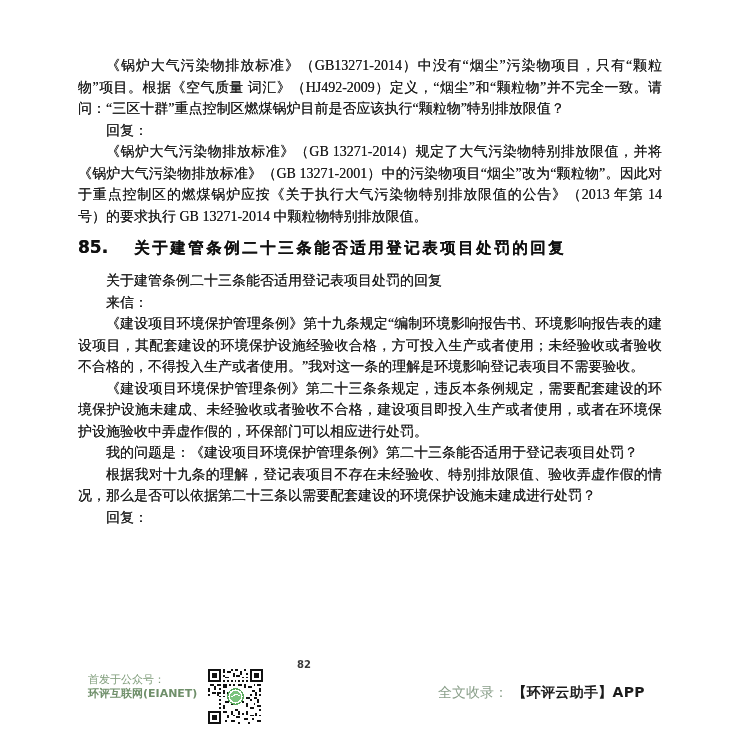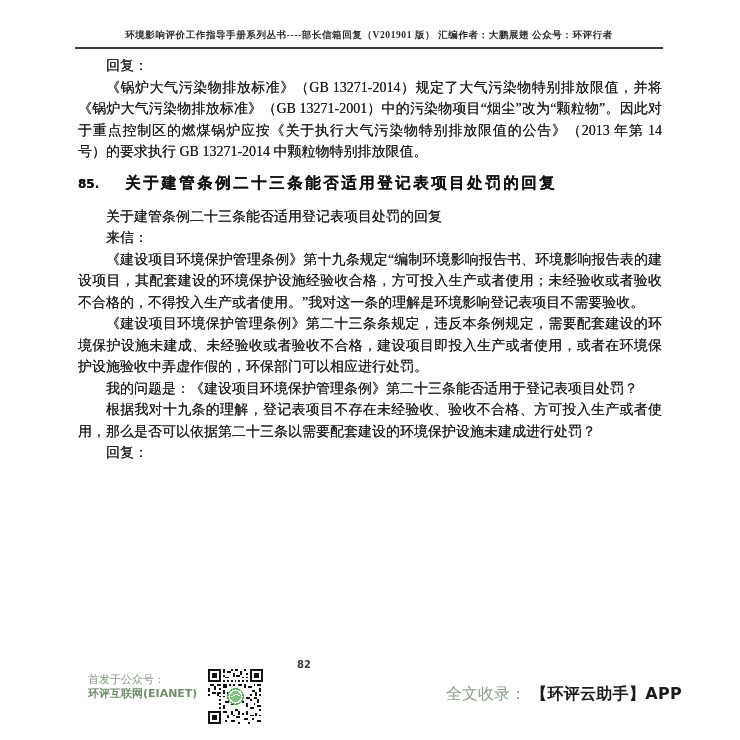--- a/index.html
+++ b/index.html
@@ -22,68 +22,68 @@
   }
   .para{margin:0;text-indent:2em;}
   .para.flush{text-indent:0;}
   
   .section-heading{
     display:flex;align-items:baseline;margin:8px 0 10px 0;line-height:24px;
     text-indent:0;text-shadow:0 0 .5px rgba(0,0,0,.9);
   }
   .h-num{
     font-family:"DejaVu Sans","Liberation Sans",sans-serif;
-    font-weight:bold;font-size:12px;color:#111;
+    font-weight:bold;font-size:17px;color:#111;
   }
   .h-title{
     margin-left:26px;font-weight:bold;font-size:15.5px;letter-spacing:2.5px;color:#111;
   }
   
   .page-number{
     position:absolute;top:659px;left:0;width:608px;text-align:center;
     font-family:"DejaVu Sans","Liberation Sans",sans-serif;
     font-size:10px;font-weight:bold;color:#3a3a3a;
   }
   .publisher{
     position:absolute;top:673px;left:88px;
     font-family:"DejaVu Sans","Liberation Sans",sans-serif;
     font-size:11px;line-height:13.5px;color:#7d9b78;
   }
   .publisher .pub-name{font-weight:bold;color:#6f8f6a;}
   .qr{position:absolute;top:669px;left:208px;width:55px;height:55px;}
   .collection{
     position:absolute;top:684px;left:438px;
     font-family:"DejaVu Sans","Liberation Sans",sans-serif;
-    font-size:16px;white-space:nowrap;margin-left:8px;
+    font-size:14px;white-space:nowrap;
   }
   .collection .col-prefix{color:#8a9f8a;}
   .collection .col-app{font-weight:bold;color:#1b1b1b;letter-spacing:.3px;}
 </style>
 </head>
 <body>
 
 <div class="page">
 
-  <div class="doc-header">环境影响评价工作指导手册系列丛书----部长信箱回复（V201901 版）  汇编作者：大鹏展翅  公众号：环评行者</div>
 
   <div class="content">
+    <p class="para">《锅炉大气污染物排放标准》（GB13271-2014）中没有“烟尘”污染物项目，只有“颗粒物”项目。根据《空气质量 词汇》（HJ492-2009）定义，“烟尘”和“颗粒物”并不完全一致。请问：“三区十群”重点控制区燃煤锅炉目前是否应该执行“颗粒物”特别排放限值？</p>
     <p class="para">回复：</p>
     <p class="para">《锅炉大气污染物排放标准》（GB 13271-2014）规定了大气污染物特别排放限值，并将《锅炉大气污染物排放标准》（GB 13271-2001）中的污染物项目“烟尘”改为“颗粒物”。因此对于重点控制区的燃煤锅炉应按《关于执行大气污染物特别排放限值的公告》（2013 年第 14 号）的要求执行 GB 13271-2014 中颗粒物特别排放限值。</p>
 
     <div class="section-heading">
       <span class="h-num">85.</span>
       <span class="h-title">关于建管条例二十三条能否适用登记表项目处罚的回复</span>
     </div>
 
     <p class="para">关于建管条例二十三条能否适用登记表项目处罚的回复</p>
     <p class="para">来信：</p>
     <p class="para">《建设项目环境保护管理条例》第十九条规定“编制环境影响报告书、环境影响报告表的建设项目，其配套建设的环境保护设施经验收合格，方可投入生产或者使用；未经验收或者验收不合格的，不得投入生产或者使用。”我对这一条的理解是环境影响登记表项目不需要验收。</p>
     <p class="para">《建设项目环境保护管理条例》第二十三条条规定，违反本条例规定，需要配套建设的环境保护设施未建成、未经验收或者验收不合格，建设项目即投入生产或者使用，或者在环境保护设施验收中弄虚作假的，环保部门可以相应进行处罚。</p>
     <p class="para">我的问题是：《建设项目环境保护管理条例》第二十三条能否适用于登记表项目处罚？</p>
-    <p class="para">根据我对十九条的理解，登记表项目不存在未经验收、验收不合格、方可投入生产或者使用，那么是否可以依据第二十三条以需要配套建设的环境保护设施未建成进行处罚？</p>
+    <p class="para">根据我对十九条的理解，登记表项目不存在未经验收、特别排放限值、验收弄虚作假的情况，那么是否可以依据第二十三条以需要配套建设的环境保护设施未建成进行处罚？</p>
     <p class="para">回复：</p>
   </div>
 
   <div class="page-number">82</div>
 
   <div class="publisher">
     <div>首发于公众号：</div>
     <div class="pub-name">环评互联网(EIANET)</div>
   </div>
 

